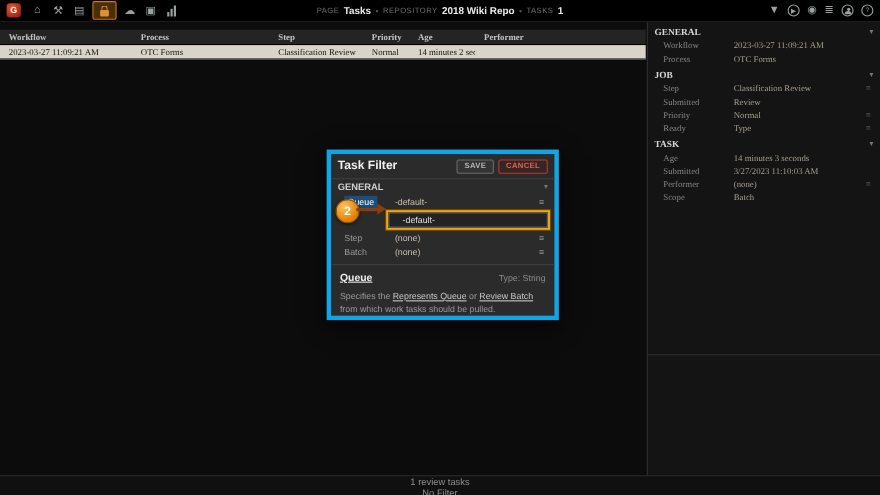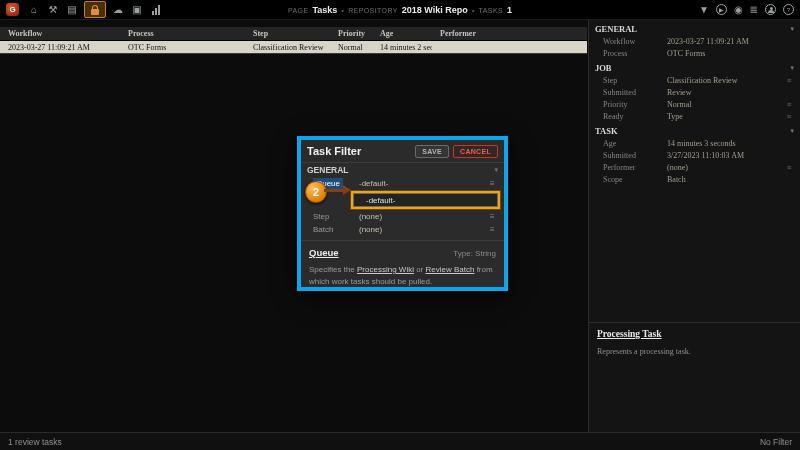--- a/index.html
+++ b/index.html
@@ -53,21 +53,21 @@
   .srow .l{color:#858585;font-size:8px;}
   .srow .v{color:#a69f90;font-size:8px;overflow:hidden;white-space:nowrap;}
   .srow .m{color:#6e6e6e;font-size:8px;}
   .shelp{position:absolute;left:0;right:0;top:302px;border-top:1px solid #2e2e2e;padding:6px 8px;}
   .shelp-title{font-weight:bold;text-decoration:underline;color:#e8e8e8;font-size:9.5px;}
   .shelp-text{color:#8f8f8f;font-size:8px;margin-top:8px;}
 
   
   .statusbar{position:absolute;bottom:0;left:0;right:0;height:18px;background:#101010;
              border-top:1px solid #2a2a2a;display:flex;align-items:center;justify-content:space-between;
-             padding:0 8px;color:#909090;font-size:8.5px;box-sizing:border-box;}
+             padding:0 8px;color:#909090;font-size:8.5px;box-sizing:border-box;flex-direction:column;}
 
   
   .modal{position:absolute;left:297px;top:136px;width:211px;height:155px;background:#2b2b2b;
          border:4px solid #0ea5e9;box-shadow:0 5px 20px rgba(0,0,0,.75);z-index:10;
          font-size:8.5px;box-sizing:border-box;}
   .modal-header{display:flex;align-items:center;height:22px;padding:0 6px;border-bottom:1px solid #3d3d3d;}
   .modal-title{font-size:11px;font-weight:bold;color:#f0f0f0;flex:1;}
   .btn{font-size:7px;font-weight:bold;padding:2px 6px;border-radius:2px;margin-left:4px;letter-spacing:.3px;cursor:pointer;}
   .btn-save{border:1px solid #6a6a6a;color:#b5b5b5;background:#343434;}
   .btn-cancel{border:1px solid #c0392b;color:#e8604c;background:#352626;}
@@ -223,22 +223,20 @@
         <span class="v">(none)</span>
         <span class="m">≡</span>
       </div>
       <div class="srow">
         <span class="l">Scope</span>
         <span class="v">Batch</span>
         <span class="m"></span>
       </div>
 
       <div class="shelp">
-        <div class="shelp-title">Processing Task</div>
-        <div class="shelp-text">Represents a processing task.</div>
       </div>
     </div>
   </div>
 
   <div class="modal">
     <div class="modal-header">
       <span class="modal-title">Task Filter</span>
       <span class="btn btn-save">SAVE</span>
       <span class="btn btn-cancel">CANCEL</span>
     </div>
@@ -267,21 +265,21 @@
       <span class="v">(none)</span>
       <span class="m">≡</span>
     </div>
 
     <div class="mhelp">
       <div class="mhelp-head">
         <span class="mhelp-title">Queue</span>
         <span class="mhelp-type">Type: String</span>
       </div>
       <div class="mhelp-text">
-        <span>Specifies the </span><span class="lnk">Processing Wiki</span><span> or </span><span class="lnk">Review Batch</span><span> from which work tasks should be pulled.</span>
+        <span>Specifies the </span><span class="lnk">Represents Queue</span><span> or </span><span class="lnk">Review Batch</span><span> from which work tasks should be pulled.</span>
       </div>
     </div>
   </div>
 
   <div class="anno-circle">2</div>
   <div class="anno-shaft"></div>
   <div class="anno-head"></div>
 
   <div class="statusbar">
     <span>1 review tasks</span>

